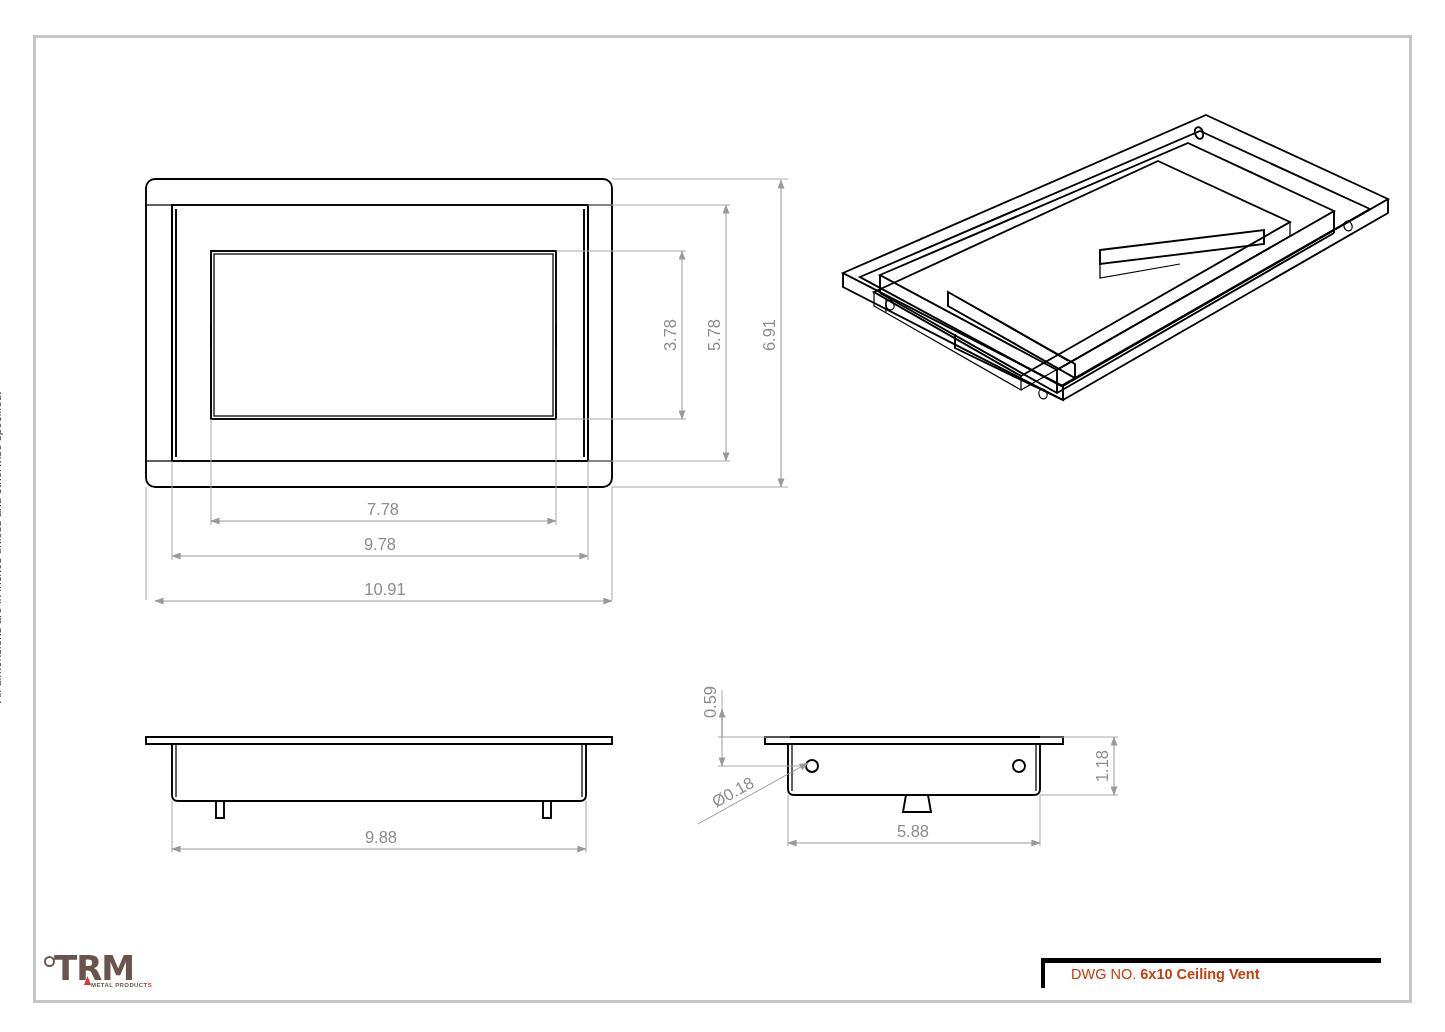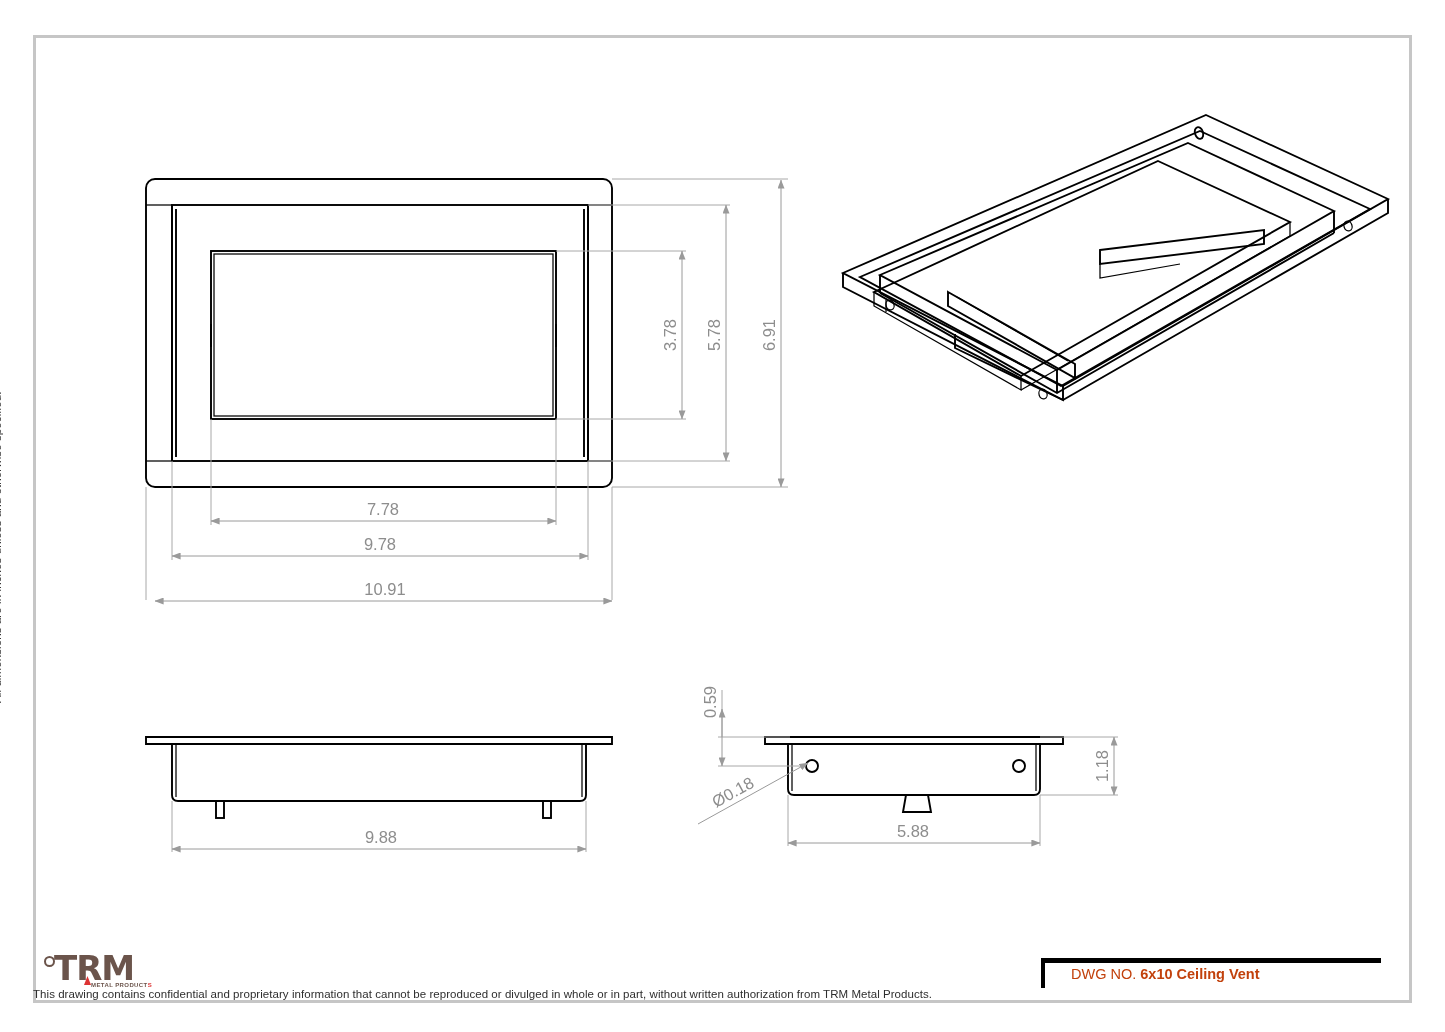--- a/index.html
+++ b/index.html
@@ -242,15 +242,14 @@
   </div>
 
   <div class="tb">
     <div class="tb-bar"></div>
     <div class="tb-left"></div>
     <div class="tb-text"><span>DWG NO.</span>
       <span class="bold">6x10 Ceiling Vent</span>
     </div>
   </div>
 
-  <div class="footer-note">This drawing contains confidential and proprietary information that cannot be reproduced or divulged in whole or in part, without written authorization from TRM Metal Products.</div>
 
 </div>
 
 </body></html>

